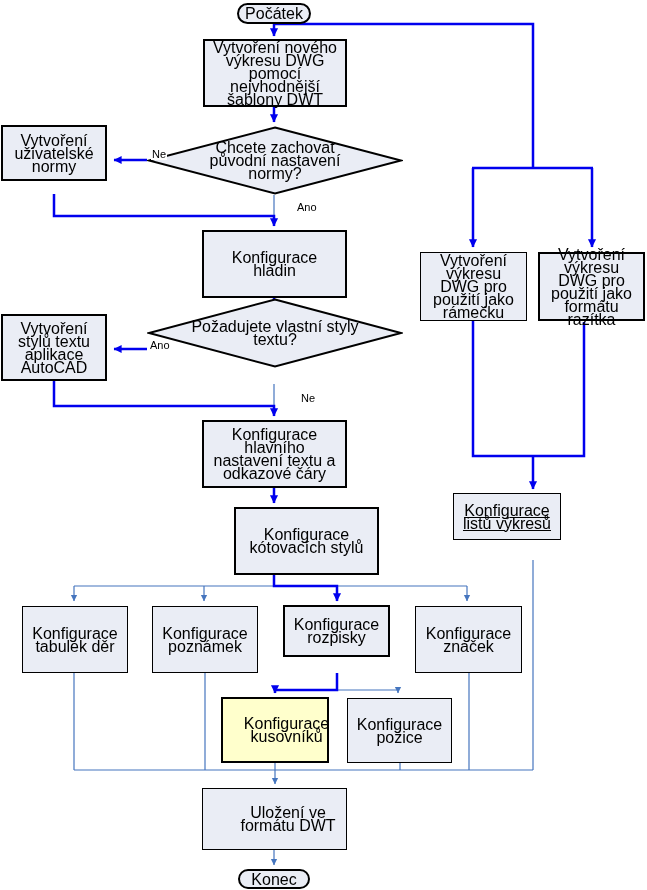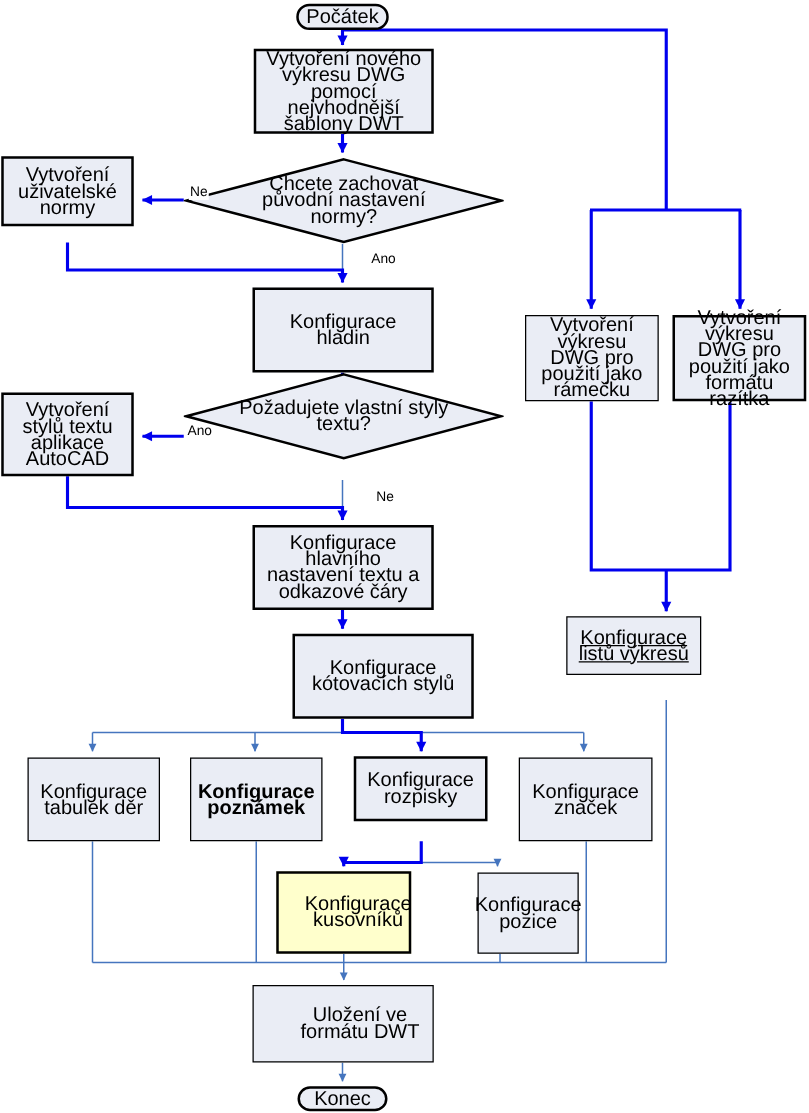--- a/index.html
+++ b/index.html
@@ -99,29 +99,29 @@
   <div class="node b2" style="left:202px;top:507px;width:145px;height:68px;margin-left:32px;">Konfigurace kótovacích stylů</div>
 
   <div class="node" style="left:420px;top:252px;width:107px;height:69px;">Vytvoření výkresu DWG pro použití jako rámečku</div>
 
   <div class="node b2" style="left:538px;top:252px;width:107px;height:69px;">Vytvoření výkresu DWG pro použití jako formátu razítka</div>
 
   <div class="node" style="left:453px;top:493px;width:108px;height:47px;text-decoration:underline;">Konfigurace listů výkresů</div>
 
   <div class="node" style="left:22px;top:606px;width:106px;height:67px;">Konfigurace tabulek děr</div>
 
-  <div class="node" style="left:152px;top:606px;width:106px;height:67px;font-weight:bold;">Konfigurace poznámek</div>
+  <div class="node" style="left:152px;top:606px;width:106px;height:67px;">Konfigurace poznámek</div>
 
   <div class="node b2" style="left:283px;top:605px;width:107px;height:52px;">Konfigurace rozpisky</div>
 
   <div class="node" style="left:415px;top:606px;width:107px;height:67px;">Konfigurace značek</div>
 
   <div class="node b2 yellow" style="left:221px;top:697px;width:108px;height:66px;">Konfigurace kusovníků</div>
 
-  <div class="node" style="left:347px;top:698px;width:81px;height:65px;margin-left:35px;">Konfigurace pozice</div>
+  <div class="node" style="left:347px;top:698px;width:105px;height:65px;">Konfigurace pozice</div>
 
   <div class="node" style="left:202px;top:788px;width:145px;height:62px;padding-left:32px;">Uložení ve formátu DWT</div>
 
   <div class="node pill" style="left:238px;top:869px;width:72px;height:20px;">Konec</div>
 
   <span class="elabel" style="left:115px;top:149px;">Ne</span>
   <span class="elabel" style="left:260px;top:202px;">Ano</span>
   <span class="elabel" style="left:113px;top:340px;">Ano</span>
   <span class="elabel" style="left:264px;top:393px;">Ne</span>
 

